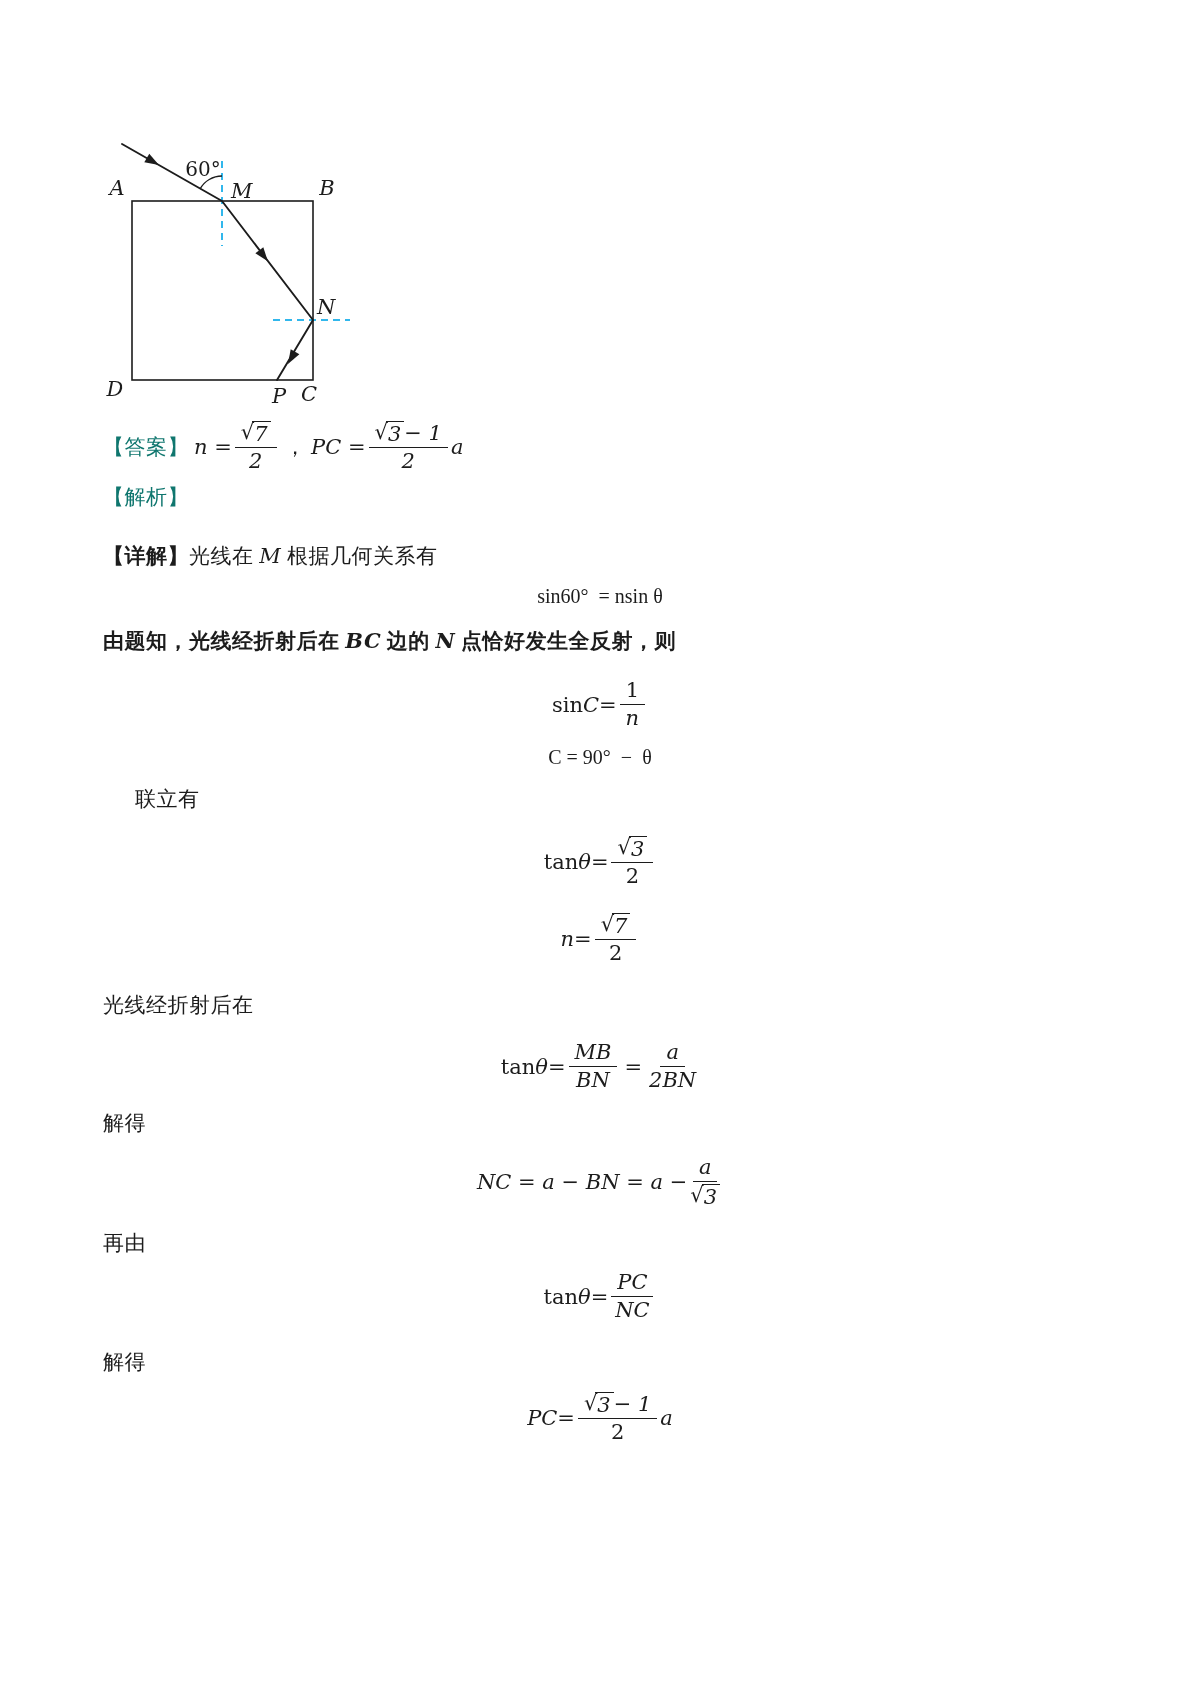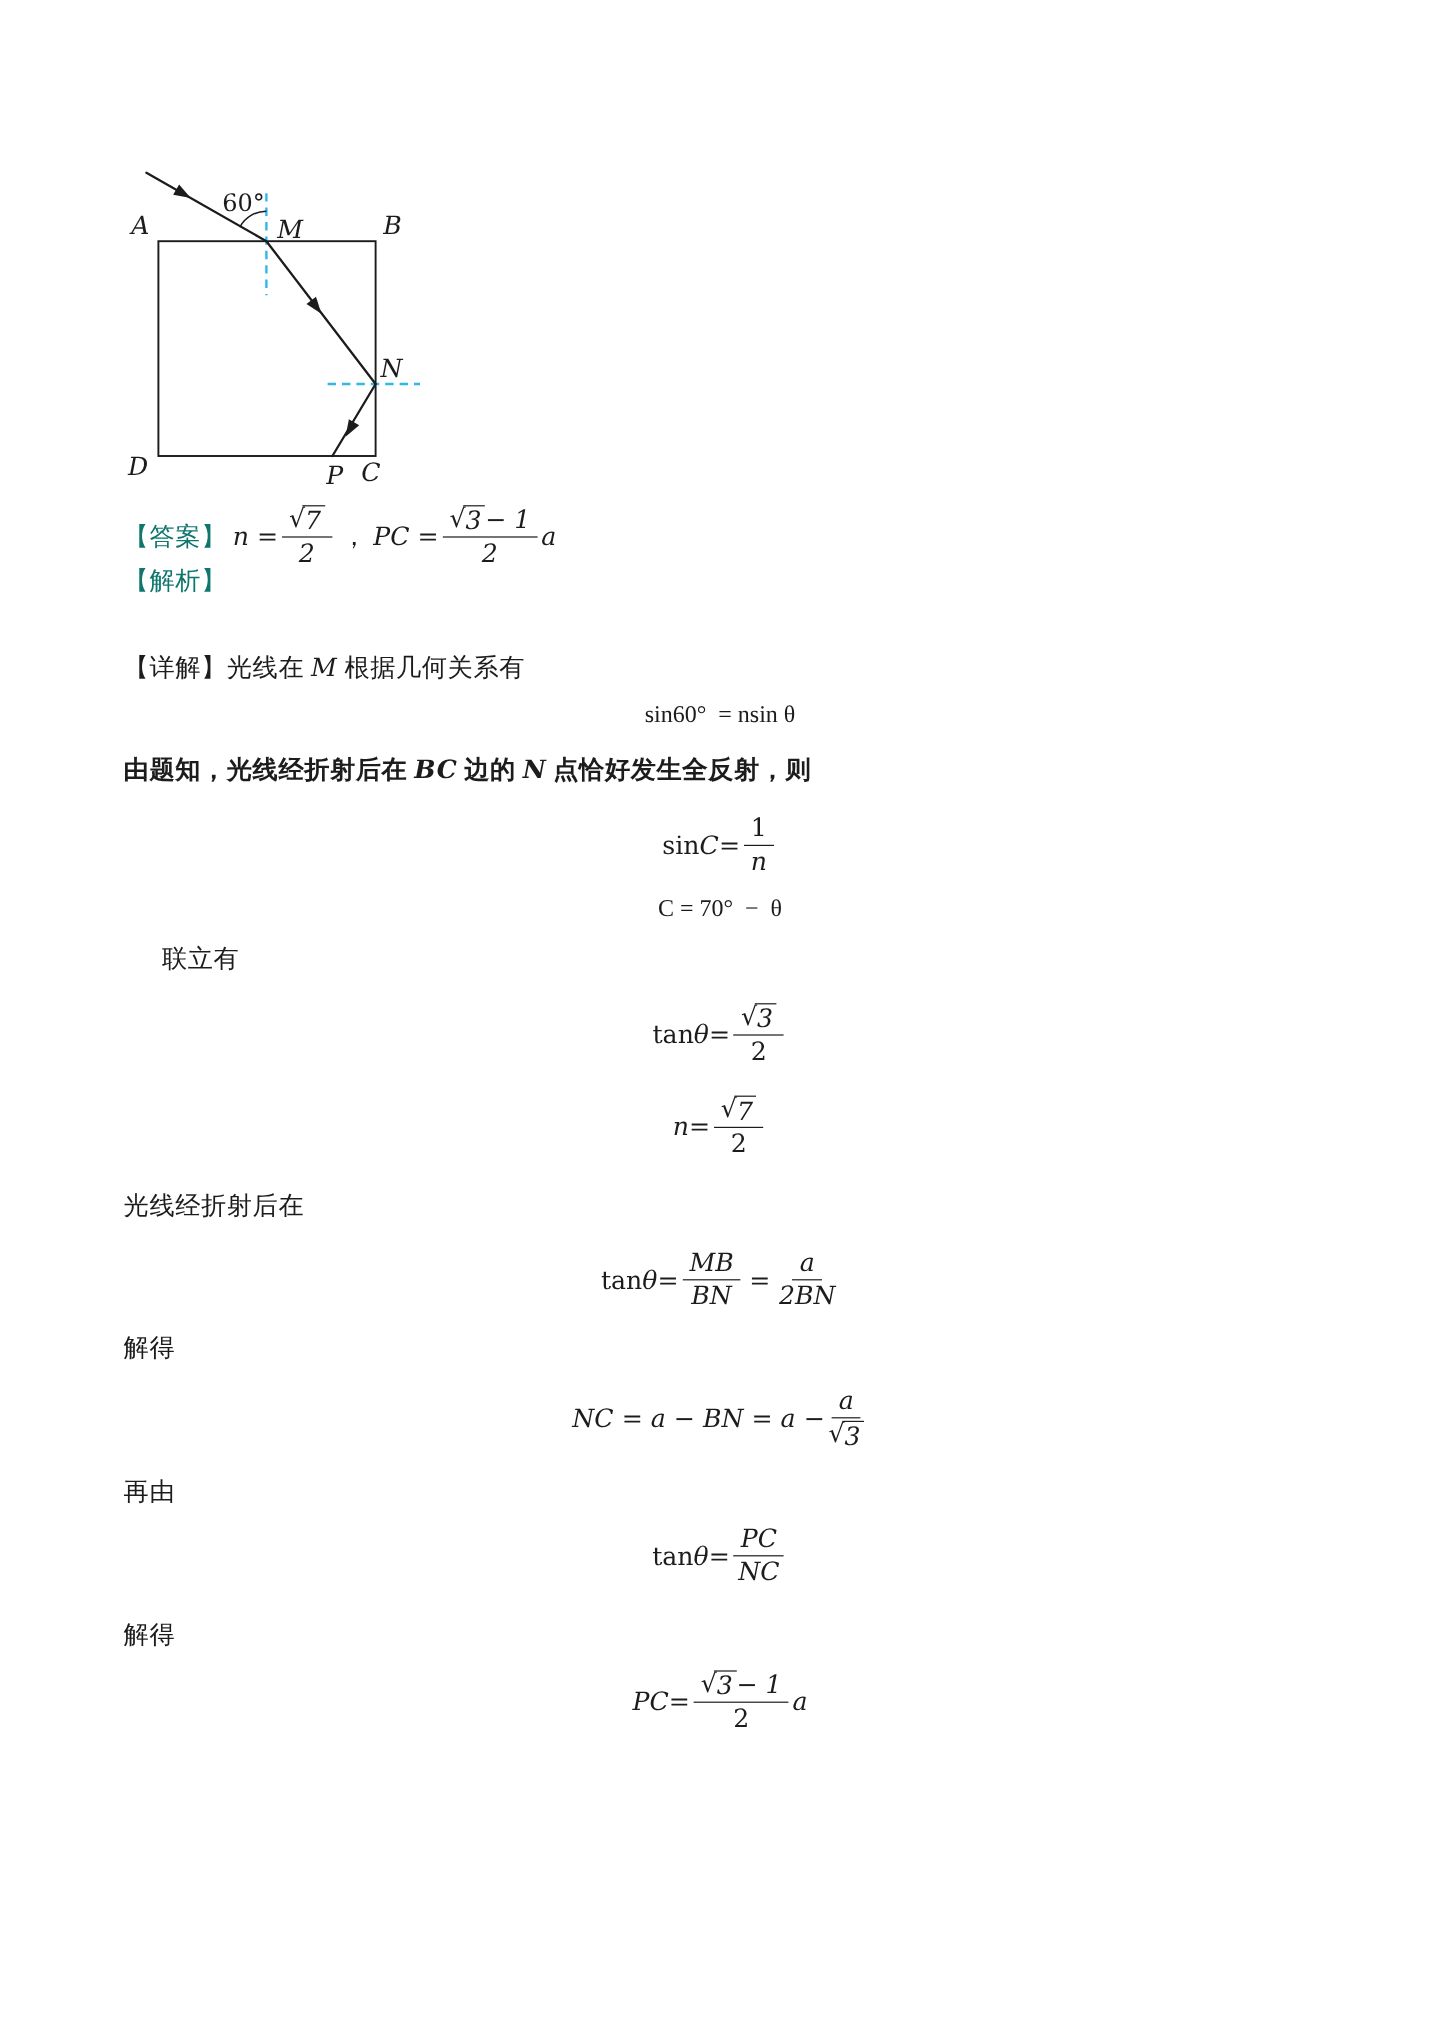--- a/index.html
+++ b/index.html
@@ -13,21 +13,21 @@
   .ray{stroke:#1c1c1c;stroke-width:1.9;stroke-linecap:round;}
   .normal{stroke:#31b7ec;stroke-width:2;stroke-dasharray:7 5;fill:none;}
   .arc{fill:none;stroke:#1c1c1c;stroke-width:1.3;}
   .arrowhead{fill:#1c1c1c;stroke:none;}
   .lbl{font-family:"DejaVu Serif",serif;font-style:italic;font-size:21px;fill:#1c1c1c;}
   .lbl-angle{font-family:"DejaVu Serif",serif;font-style:normal;font-size:20px;fill:#1c1c1c;}
   
   .abs{position:absolute;}
   .cn{font-size:21px;letter-spacing:0.5px;line-height:1.25;}
   .tag-blue{color:#0f766e;}
-  .tag-black{color:#1c1c1c;}
+  .tag-black{color:#1c1c1c;font-weight:bold;}
   .ivar{font-style:italic;font-family:"DejaVu Serif",serif;}
   
   .f-block{position:absolute;left:100px;width:1000px;text-align:center;}
   .formula-row{display:inline-flex;align-items:center;font-size:21px;}
   .math{font-family:"DejaVu Serif",serif;font-style:italic;}
   .fn{font-style:normal;}
   .mono{font-family:Liberation Serif, serif;font-style:normal;font-size:20px;white-space:pre;}
   .frac{display:inline-flex;flex-direction:column;align-items:center;vertical-align:middle;margin:0 3px;}
   .frac .num{display:flex;align-items:flex-end;justify-content:center;border-bottom:1.5px solid #1c1c1c;padding:0 6px 2px;line-height:1.1;}
   .frac .den{display:block;padding-top:2px;line-height:1.1;}
@@ -95,21 +95,21 @@
               <span class="rbody">3</span>
             </span>
             <span> − 1</span>
           </span>
         <span class="den">2</span>
       </span>
       <span>a</span>
     </span>
   </div>
 
-  <div class="abs cn tag-blue" style="left:103px;top:471px;font-family:Liberation Serif, serif;">【解析】</div>
+  <div class="abs cn tag-blue" style="left:103px;top:484px;font-family:Liberation Serif, serif;">【解析】</div>
 
   <div class="abs cn" style="left:103px;top:543px;">
     <span class="tag-black">【详解】</span><span>光线在 </span><span class="ivar">M</span><span> 根据几何关系有</span>
   </div>
 
   <div class="f-block" style="top:585px;">
     <span class="mono">sin60°  = nsin θ</span>
   </div>
 
   <div class="abs cn" style="left:103px;top:628px;font-weight:bold;">
@@ -122,21 +122,21 @@
         <span>C</span>
         <span class="fn"> = </span>
       <span class="frac">
         <span class="num fn">1</span>
         <span class="den">n</span>
       </span>
     </span>
   </div>
 
   <div class="f-block" style="top:746px;">
-    <span class="mono">C = 70°  −  θ</span>
+    <span class="mono">C = 90°  −  θ</span>
   </div>
 
   <div class="abs cn" style="left:103px;top:786px;margin-left:32px;">联立有</div>
 
   <div class="f-block" style="top:836px;">
     <span class="formula-row math">
       <span class="fn">tan </span>
         <span>θ</span>
         <span class="fn"> = </span>
       <span class="frac">

